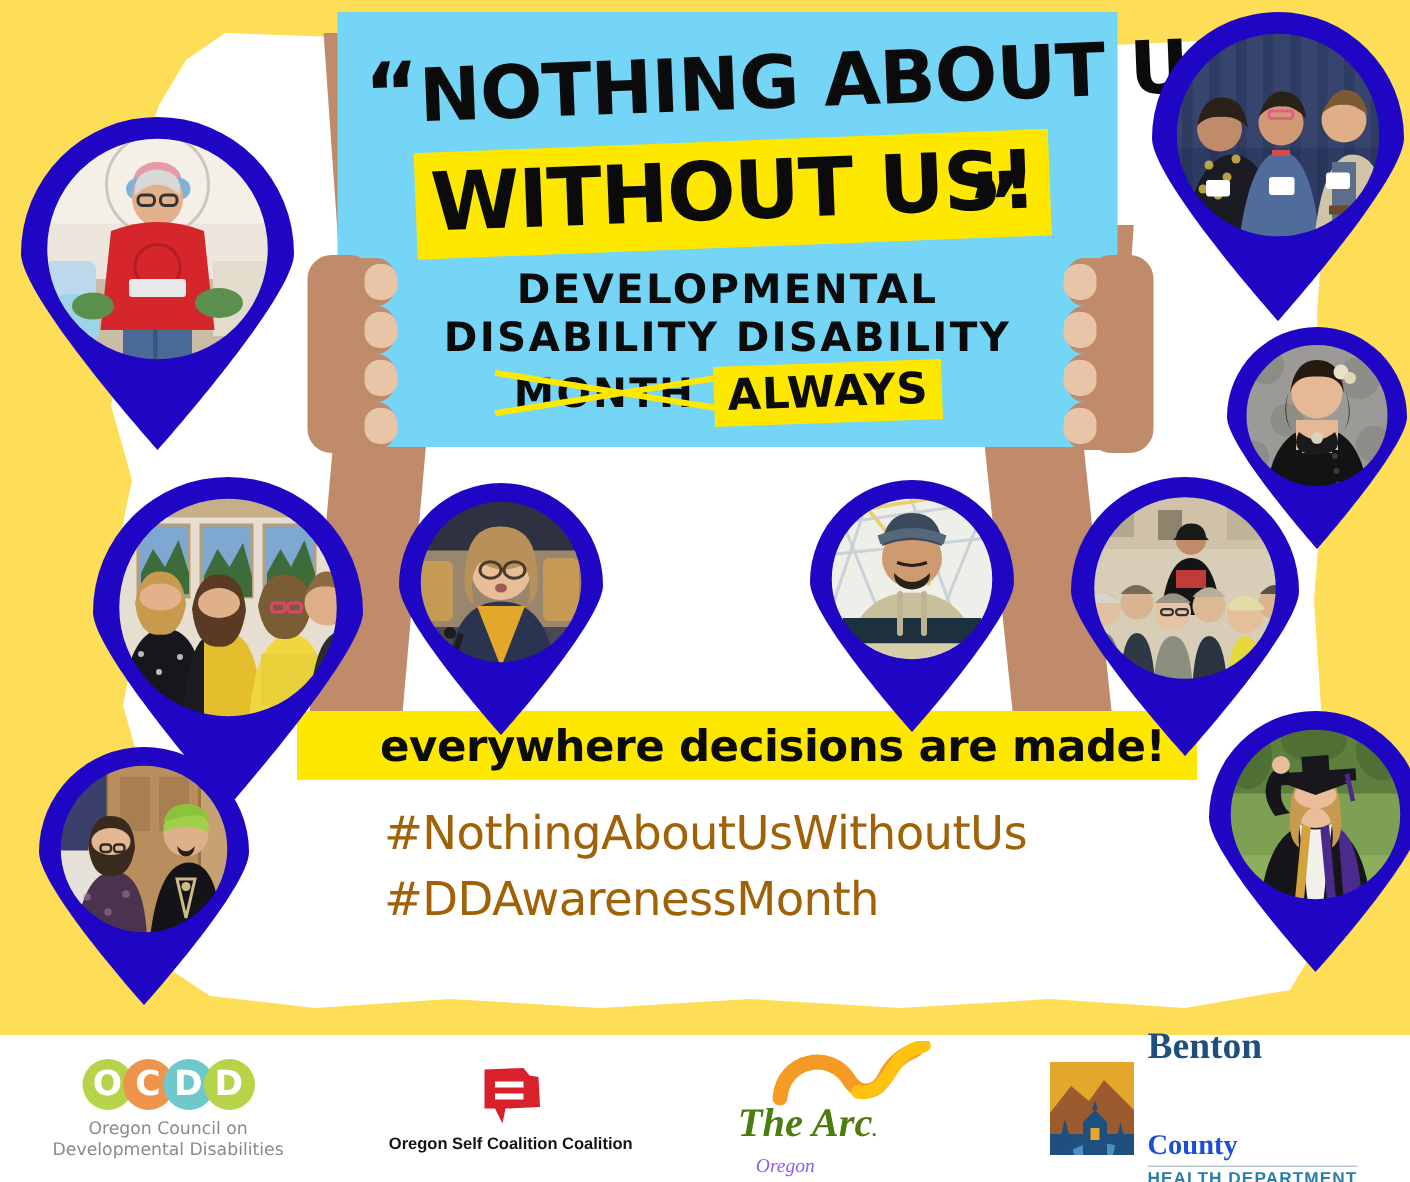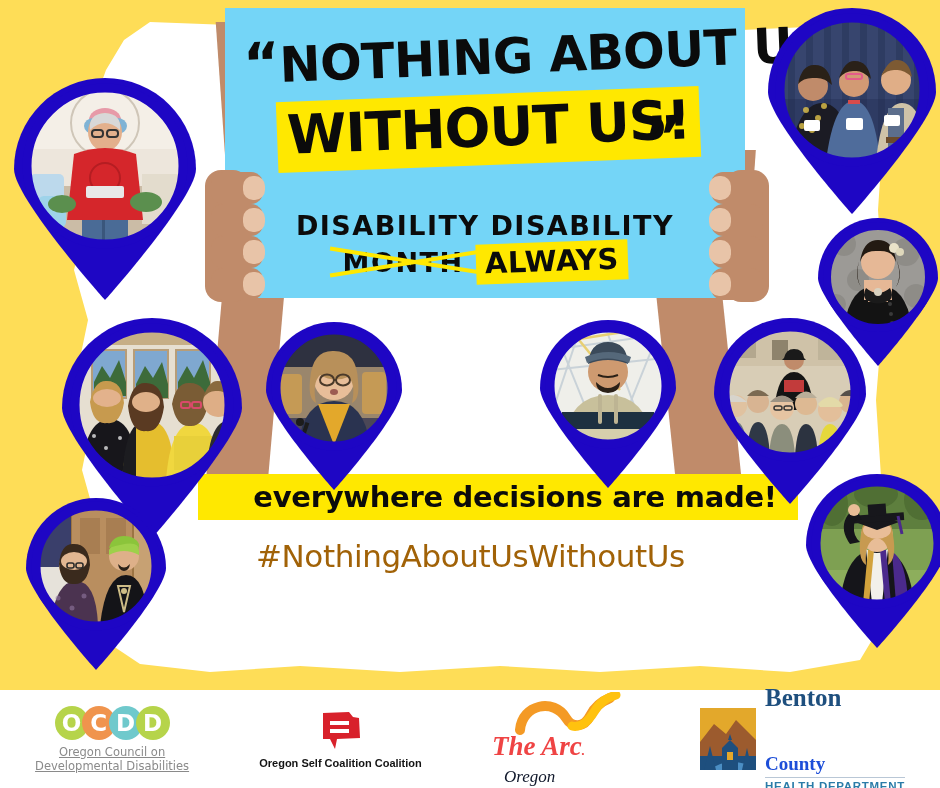--- a/index.html
+++ b/index.html
@@ -35,39 +35,39 @@
   .ocdd-dot{
     width:34px;height:34px;border-radius:50%;
     display:flex;align-items:center;justify-content:center;
     color:#ffffff;font-weight:bold;font-size:23px;
     font-family:"DejaVu Sans", sans-serif;
     margin-left:-7px;
   }
   .ocdd-dot:first-child{margin-left:0;}
   .ocdd-cap{
     margin-top:5px;text-align:center;color:#8a8a8a;
-    font-size:11.5px;line-height:14px;font-family:"DejaVu Sans", sans-serif;text-decoration:underline;
+    font-size:11.5px;line-height:14px;font-family:"DejaVu Sans", sans-serif;
   }
 
   
   .osac-row{display:flex;align-items:center;gap:5px;}
   .osac-word{
     font-size:40px;font-weight:bold;color:#121212;letter-spacing:-1px;
     font-family:"Liberation Sans", sans-serif;line-height:40px;
   }
   .osac-cap{margin-top:5px;font-size:11px;font-weight:bold;color:#141414;}
 
   
   .arc-name{
     font-family:"Liberation Serif", serif;font-style:italic;font-weight:bold;
-    font-size:27px;color:#ef4444;line-height:28px;margin-top:-4px;
+    font-size:27px;color:#4d7c0f;line-height:28px;margin-top:-4px;
   }
   .arc-sub{
-    font-family:"Liberation Serif", serif;font-style:italic;font-size:17px;
-    color:#0f172a;align-self:flex-start;margin-left:12px;margin-top:2px;
+    font-family:"Liberation Serif", serif;font-style:italic;font-size:13px;
+    color:#8b5cf6;align-self:flex-start;margin-left:12px;margin-top:2px;
   }
 
   
   .benton-row{display:flex;align-items:center;gap:9px;}
   .benton-text{display:flex;flex-direction:column;line-height:1;}
   .benton-b{font-family:"Liberation Serif", serif;font-weight:bold;font-size:25px;color:#1E4F7E;}
   .benton-c{font-family:"Liberation Serif", serif;font-weight:bold;font-size:19px;color:#1d4ed8;margin-top:44px;}
   .benton-rule{height:1px;background:#b9c7d6;margin:4px 0 3px 0;}
   .benton-hd{font-size:11.5px;font-weight:bold;color:#2B7CA8;letter-spacing:.7px;}
 
@@ -178,20 +178,21 @@
   <div id="sign">
     <div class="sign-line1">
       <span class="quote-open">“</span><span>NOTHING ABOUT US</span>
     </div>
 
     <div class="sign-line2-wrap">
       <span class="sign-line2">WITHOUT US!</span>
     </div>
     <span class="quote-close">”</span>
 
+    <div class="sign-sub1">DEVELOPMENTAL</div>
     <div class="sign-sub2">DISABILITY DISABILITY</div>
 
     <div class="sign-sub3">
       <span class="struck">
         <span>MONTH</span>
         <span class="slash a"></span>
         <span class="slash b"></span>
       </span>
       <span class="always">ALWAYS</span>
     </div>
@@ -587,20 +588,21 @@
       <circle cx="71" cy="69" r="61" fill="none" stroke="#1E06C4" stroke-width="9"></circle>
     </svg>
   </div>
 
   <div id="banner">
     <span>everywhere decisions are made!</span>
   </div>
 
   <div id="hashtags">
     <div>#NothingAboutUsWithoutUs</div>
+    <div>#DDAwarenessMonth</div>
   </div>
 
   <div id="logo-bar">
 
     <div class="logo-cell">
       <div class="ocdd-dots">
         <div class="ocdd-dot" style="background:#B6D44A;">O</div>
         <div class="ocdd-dot" style="background:#F0944D;">C</div>
         <div class="ocdd-dot" style="background:#6FC9CC;">D</div>
         <div class="ocdd-dot" style="background:#B6D44A;">D</div>

